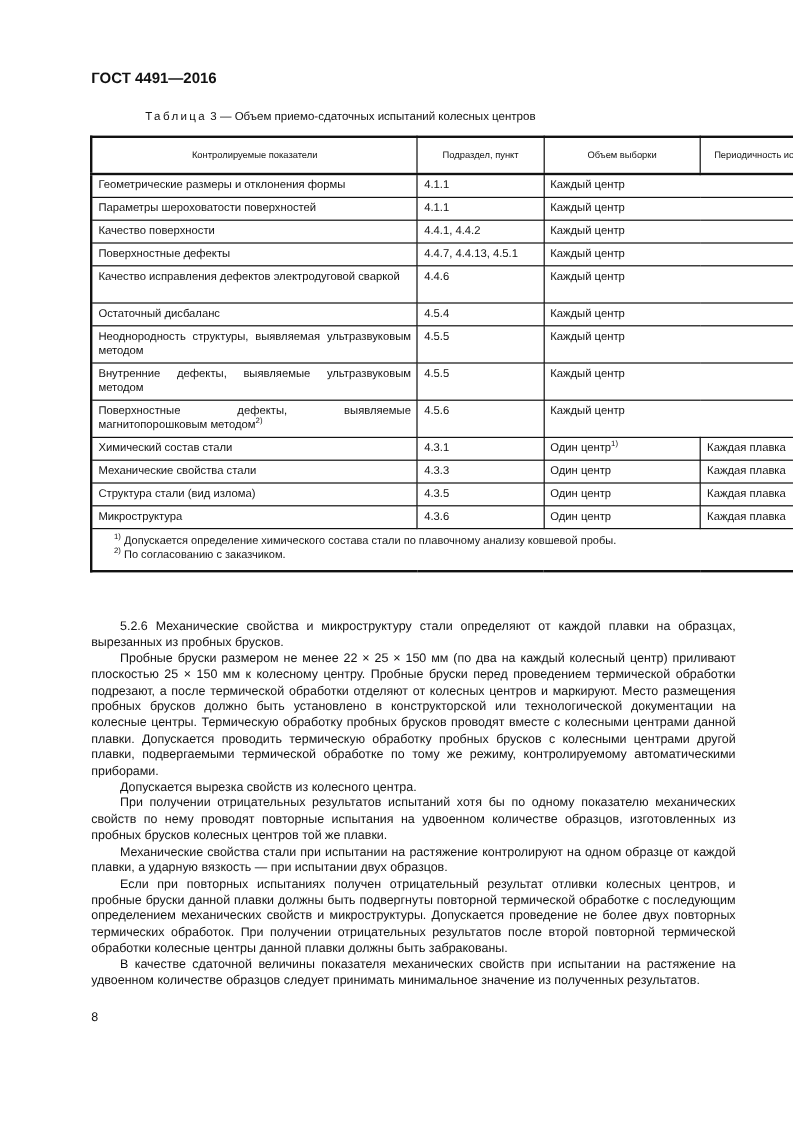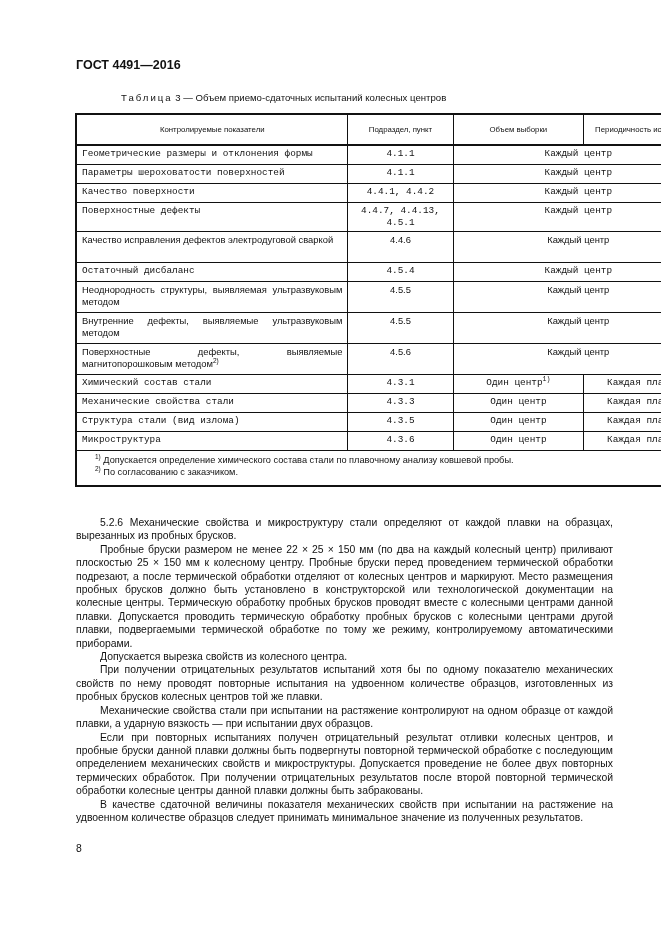--- a/index.html
+++ b/index.html
@@ -6,23 +6,23 @@
     body { width: 661px; height: 935px; position: relative; overflow: hidden;
            font-family: "Liberation Sans", sans-serif; color: #111; }
     .doc-header { position: absolute; left: 76px; top: 58px; font-weight: bold; font-size: 12.5px; }
     .table-caption { position: absolute; left: 76px; top: 92px; font-size: 9.6px; }
     .table-caption .spaced { letter-spacing: 2px; margin-left: 45px; }
     table.main { position: absolute; left: 75px; top: 113px; width: 630px;
                  border-collapse: collapse; border: 2px solid #111; font-size: 9.4px; }
     table.main td, table.main th { border: 1px solid #111; padding: 2px 5px; vertical-align: top; line-height: 12px; }
     table.main th { font-weight: normal; font-size: 7.8px; text-align: center; vertical-align: middle; height: 25px; }
     table.main thead tr { border-bottom: 2px solid #111; }
-    table.main td.c { text-align: center; }
+    table.main td.c { }
     table.main td.name { text-align: justify; }
-    table.main tr.r1 td { height: 14px; font-family: Liberation Mono, monospace; }
+    table.main tr.r1 td { height: 14px; }
     table.main tr.r2 td { height: 26px; }
     table.main tr.r3 td { height: 38px; }
     table.main td.notes { padding: 3px 6px 3px 18px; font-size: 9.2px; line-height: 12px; height: 28px; }
     sup { font-size: 6.5px; line-height: 0; }
     .body-text { position: absolute; left: 76px; top: 516px; width: 537px; font-size: 10.4px; line-height: 13.4px; }
     .body-text p { margin: 0; text-align: justify; text-indent: 24px; }
     .page-num { position: absolute; left: 76px; top: 843px; font-size: 10.4px; }
   </style>
 </head>
 <body>

